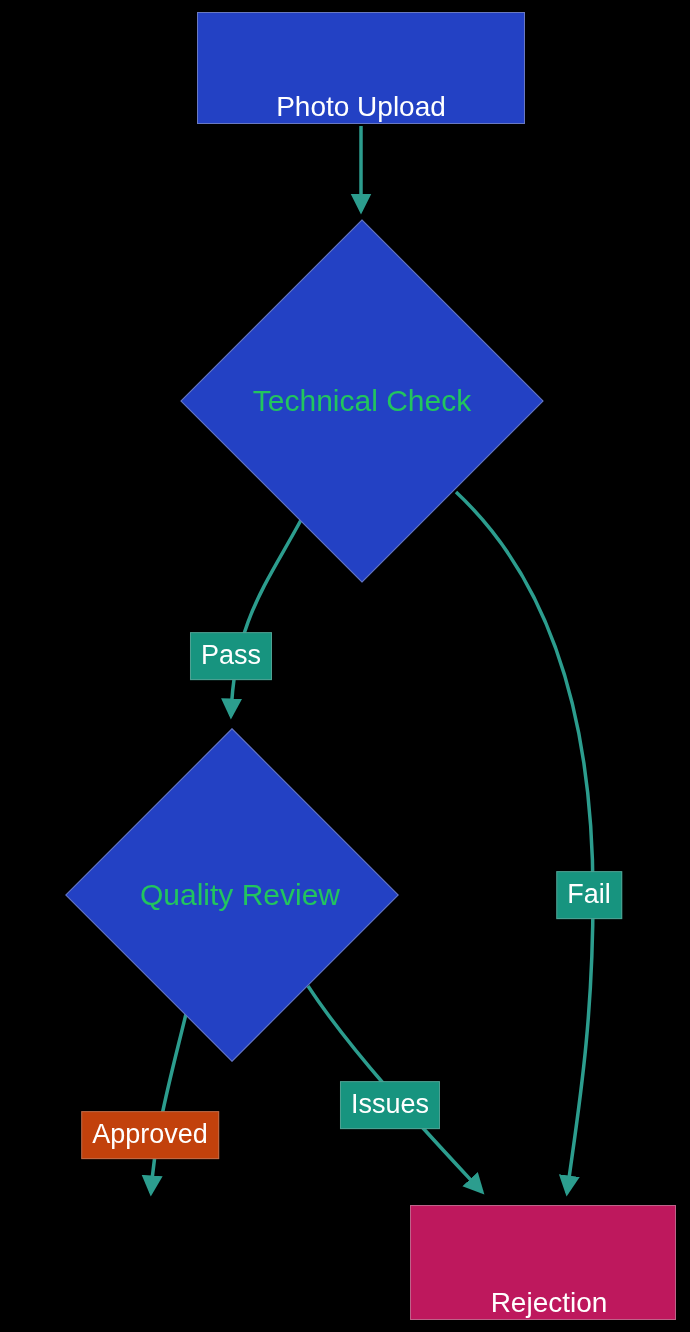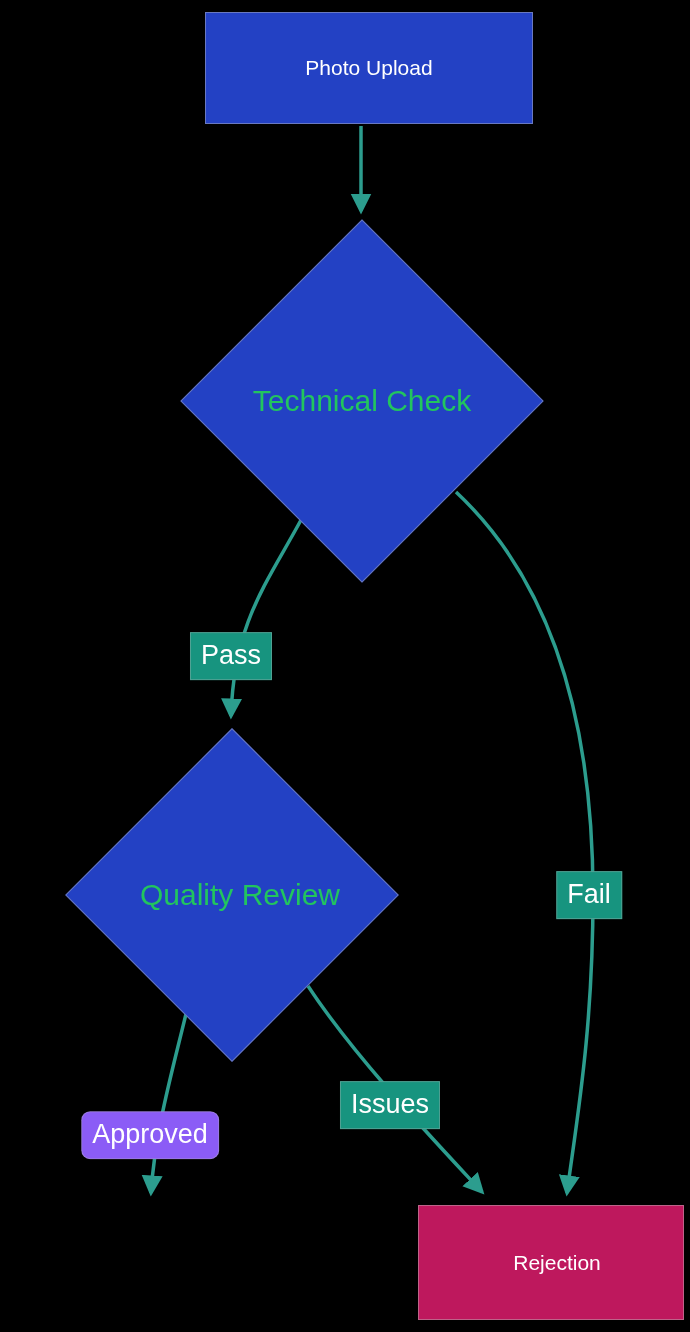--- a/index.html
+++ b/index.html
@@ -23,29 +23,28 @@
 
   path.edge {
     fill: none;
     stroke: #2C9D8E;
     stroke-width: 3.5;
   }
 
   .node-rect {
     position: absolute;
     display: flex;
-    align-items: center;
+    align-items: flex-end;
     justify-content: center;
     background: #2341C4;
     border: 1px solid rgba(190,190,190,0.45);
     color: #ffffff;
-    font-size: 21px;
+    font-size: 28px;
     font-weight: 500;
     text-align: center;
-    margin-left: 8px;
   }
 
   .diamond-shape {
     position: absolute;
     background: #2341C4;
     border: 1px solid rgba(190,190,190,0.45);
     transform: translate(-50%, -50%) rotate(45deg);
   }
 
   .diamond-label {
@@ -124,17 +123,17 @@
   <div id="diamond-technical-check" class="diamond-shape" style="background-color: rgb(35, 65, 196);"></div>
   <div id="label-technical-check" class="diamond-label">Technical Check</div>
 
   <div id="diamond-quality-review" class="diamond-shape" style="background-color: rgb(35, 65, 196);"></div>
   <div id="label-quality-review" class="diamond-label">Quality Review</div>
 
   <div id="edge-label-pass" class="edge-label" style="background-color: rgb(23, 148, 127);">Pass</div>
 
   <div id="edge-label-fail" class="edge-label" style="background-color: rgb(23, 148, 127);">Fail</div>
 
-  <div id="edge-label-approved" class="edge-label" style="background-color: #8b5cf6; border-radius: 9px;">Approved</div>
+  <div id="edge-label-approved" class="edge-label" style="background-color: #c2410c;">Approved</div>
 
   <div id="edge-label-issues" class="edge-label" style="background-color: rgb(23, 148, 127);">Issues</div>
 
 </div>
 
 </body></html>

